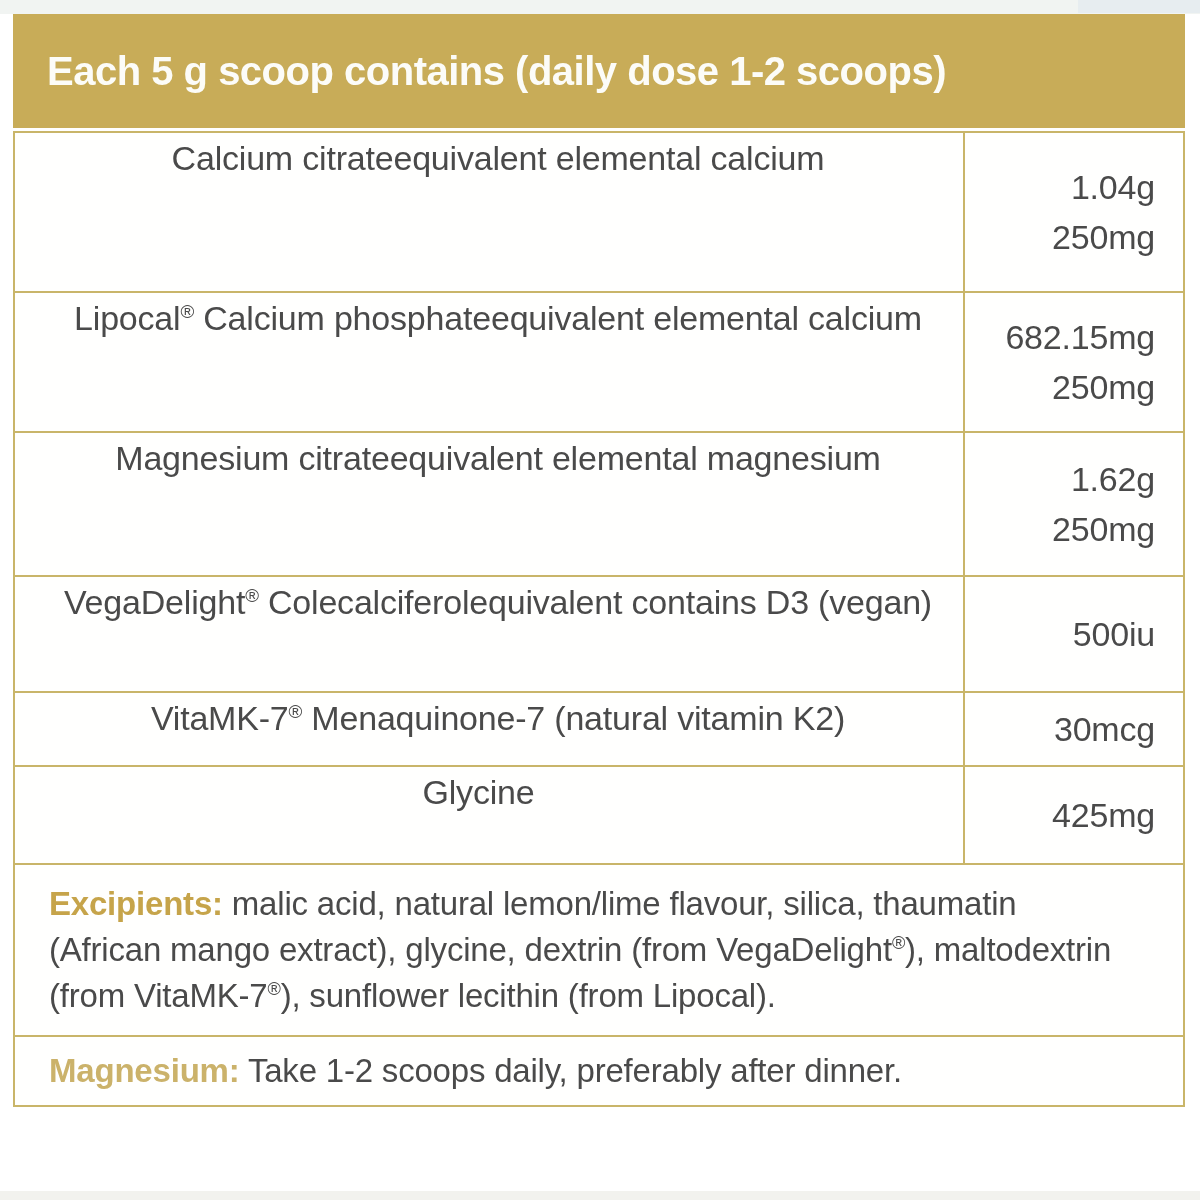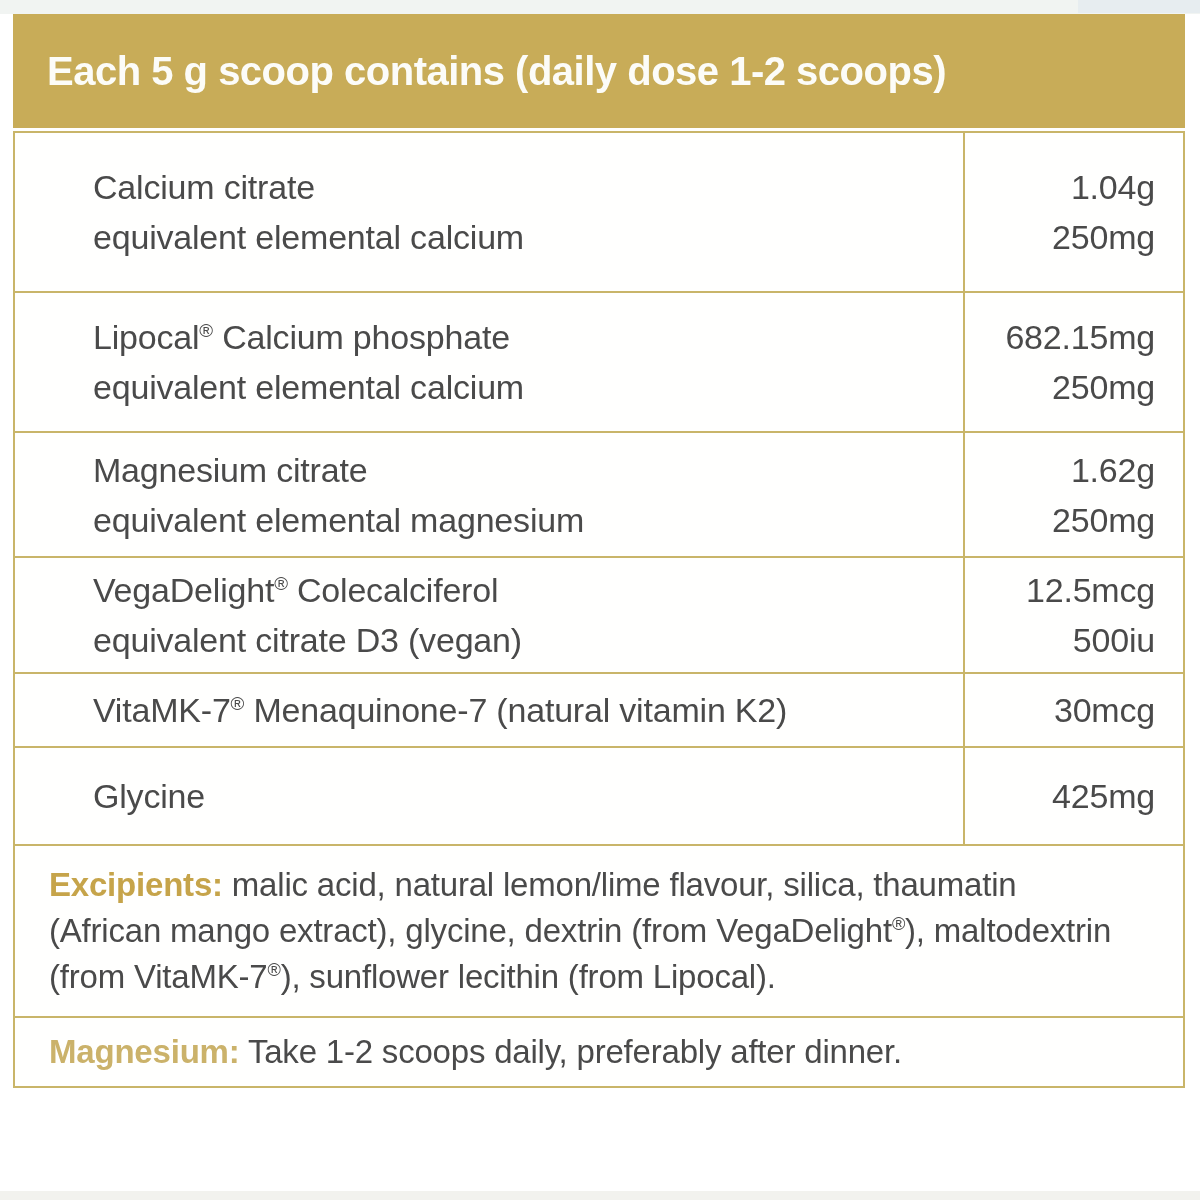--- a/index.html
+++ b/index.html
@@ -55,33 +55,32 @@
     background: #FFFFFE;
     box-sizing: border-box;
   }
   .irow {
     display: flex;
     box-sizing: border-box;
   }
   .irow + .irow { border-top: 2px solid var(--border-gold, #C9B569); }
   .irow:nth-of-type(1) { height: 158px; }
   .irow:nth-of-type(2) { height: 140px; }
-  .irow:nth-of-type(3) { height: 125px; }
+  .irow:nth-of-type(3) { height: 144px; }
   .irow:nth-of-type(4) { height: 116px; }
   .irow:nth-of-type(5) { height: 74px; }
   .irow:nth-of-type(6) { height: 98px; gap: 39px; }
   .cell-left {
     flex: 1;
     padding-left: 34px;
     padding-right: 16px;
     display: flex;
-    flex-direction: column;
+    flex-direction: row;
     justify-content: center;
     box-sizing: border-box;
-    margin-left: 44px;
   }
   .cell-right {
     width: 220px;
     border-left: 2px solid var(--border-gold, #C9B569);
     padding-right: 28px;
     display: flex;
     flex-direction: column;
     justify-content: center;
     align-items: flex-end;
     box-sizing: border-box;
@@ -170,24 +169,23 @@
       </div>
       <div class="cell-right">
         <div class="amount">1.62g</div>
         <div class="amount">250mg</div>
       </div>
     </div>
 
     <div class="irow">
       <div class="cell-left">
         <div class="ingredient-name">VegaDelight<sup class="reg">®</sup> Colecalciferol</div>
-        <div class="ingredient-detail">equivalent citrate D3 (vegan)</div>
-      </div>
-      <div class="cell-right">
-        <div class="amount">12.5mcg</div>
+        <div class="ingredient-detail">equivalent contains D3 (vegan)</div>
+      </div>
+      <div class="cell-right">
         <div class="amount">500iu</div>
       </div>
     </div>
 
     <div class="irow">
       <div class="cell-left">
         <div class="ingredient-name">VitaMK-7<sup class="reg">®</sup> Menaquinone-7 (natural vitamin K2)</div>
       </div>
       <div class="cell-right">
         <div class="amount">30mcg</div>

